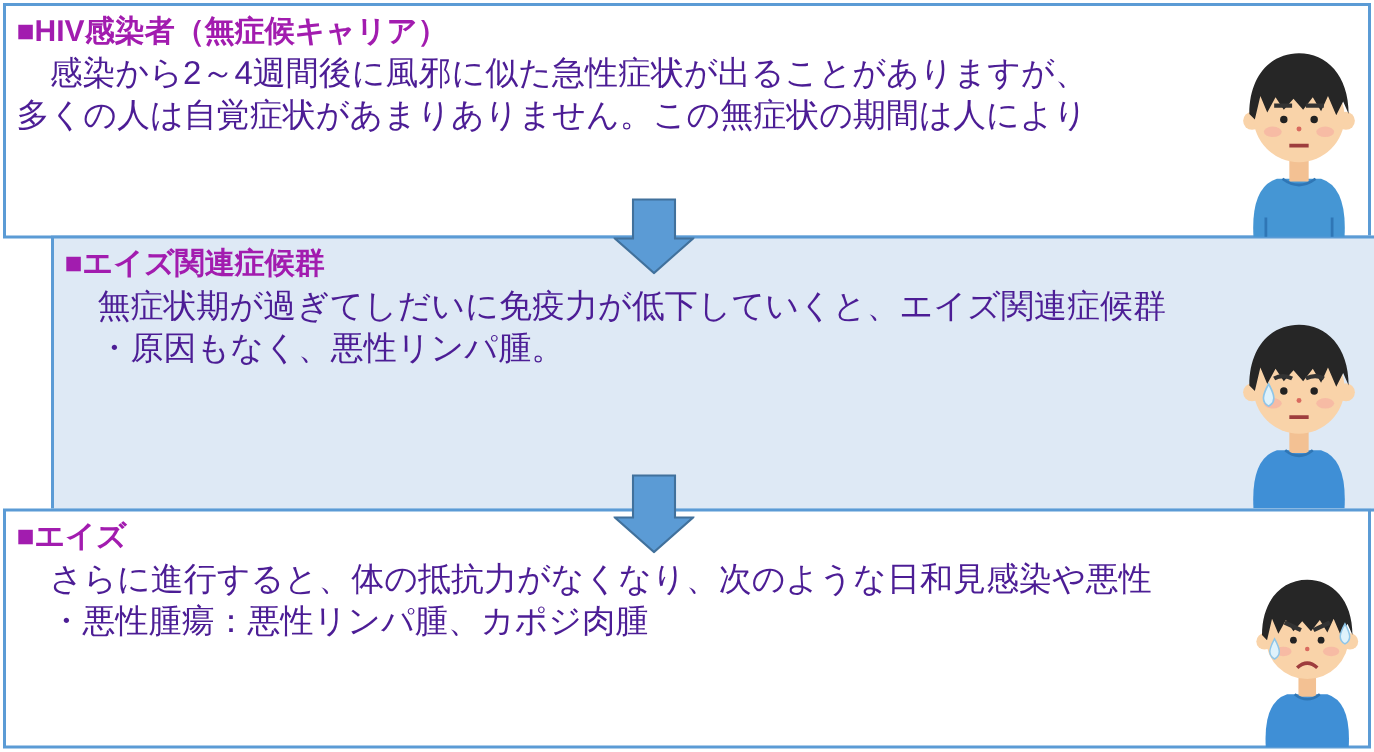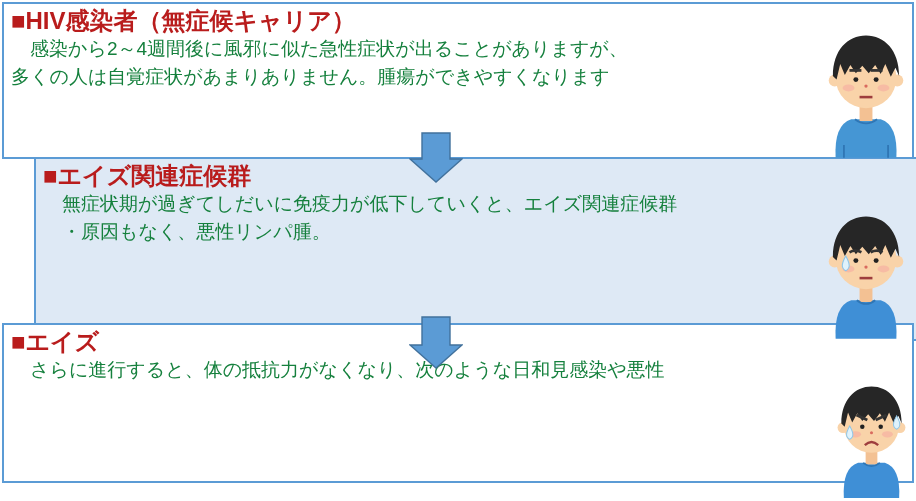--- a/index.html
+++ b/index.html
@@ -11,53 +11,54 @@
     overflow:hidden;
   }
   .box{
     position:absolute;left:2px;width:912px;
     border:2px solid #5B9BD5;
     box-sizing:border-box;
     padding:3px 7px 0 7px;
   }
   .box-1{top:2px;height:157px;background:#ffffff;}
   .box-2{top:157px;height:184px;background:#DEE9F5;margin-left:32px;}
-  .box-3{top:323px;height:160px;background:#ffffff;}
+  .box-3{top:339px;height:160px;background:#ffffff;}
   .heading{
-    margin:0;font-size:24px;line-height:28px;font-weight:bold;
-    color:#b91c1c;white-space:nowrap;position:relative;z-index:2;
+    margin:0;font-size:20px;line-height:28px;font-weight:bold;
+    color:#a21caf;white-space:nowrap;position:relative;z-index:2;
   }
   .line{
-    font-size:19px;line-height:27.5px;color:#15803d;
+    font-size:22px;line-height:27.5px;color:#4c1d95;
     white-space:nowrap;position:relative;z-index:2;
     letter-spacing:0px;
   }
   .face{position:absolute;z-index:1;}
   .arrow{position:absolute;z-index:5;}
 </style>
 </head>
 <body>
 
 <div class="canvas">
 
   <section class="box box-1">
     <h2 class="heading">■HIV感染者（無症候キャリア）</h2>
     <div class="line">　感染から2～4週間後に風邪に似た急性症状が出ることがありますが、</div>
-    <div class="line">多くの人は自覚症状があまりありません。腫瘍ができやすくなります</div>
+    <div class="line">多くの人は自覚症状があまりありません。この無症状の期間は人により</div>
   </section>
 
   <section class="box box-2">
     <h2 class="heading">■エイズ関連症候群</h2>
     <div class="line">　無症状期が過ぎてしだいに免疫力が低下していくと、エイズ関連症候群</div>
     <div class="line">　・原因もなく、悪性リンパ腫。</div>
   </section>
 
   <section class="box box-3">
     <h2 class="heading">■エイズ</h2>
     <div class="line">　さらに進行すると、体の抵抗力がなくなり、次のような日和見感染や悪性</div>
+    <div class="line">　・悪性腫瘍：悪性リンパ腫、カポジ肉腫</div>
   </section>
 
   <svg class="arrow" style="left:409px;top:132px;" width="54" height="51" viewBox="0 0 54 51">
     <polygon points="13,1 41,1 41,27 53,27 27,50 1,27 13,27" fill="#5B9BD5" stroke="#41719C" stroke-width="1.4"></polygon>
   </svg>
   <svg class="arrow" style="left:409px;top:316px;" width="54" height="53" viewBox="0 0 54 53">
     <polygon points="13,1 41,1 41,29 53,29 27,52 1,29 13,29" fill="#5B9BD5" stroke="#41719C" stroke-width="1.4"></polygon>
   </svg>
 
   <svg class="face" style="left:820px;top:27px;" width="92" height="131" viewBox="0 0 100 142">

